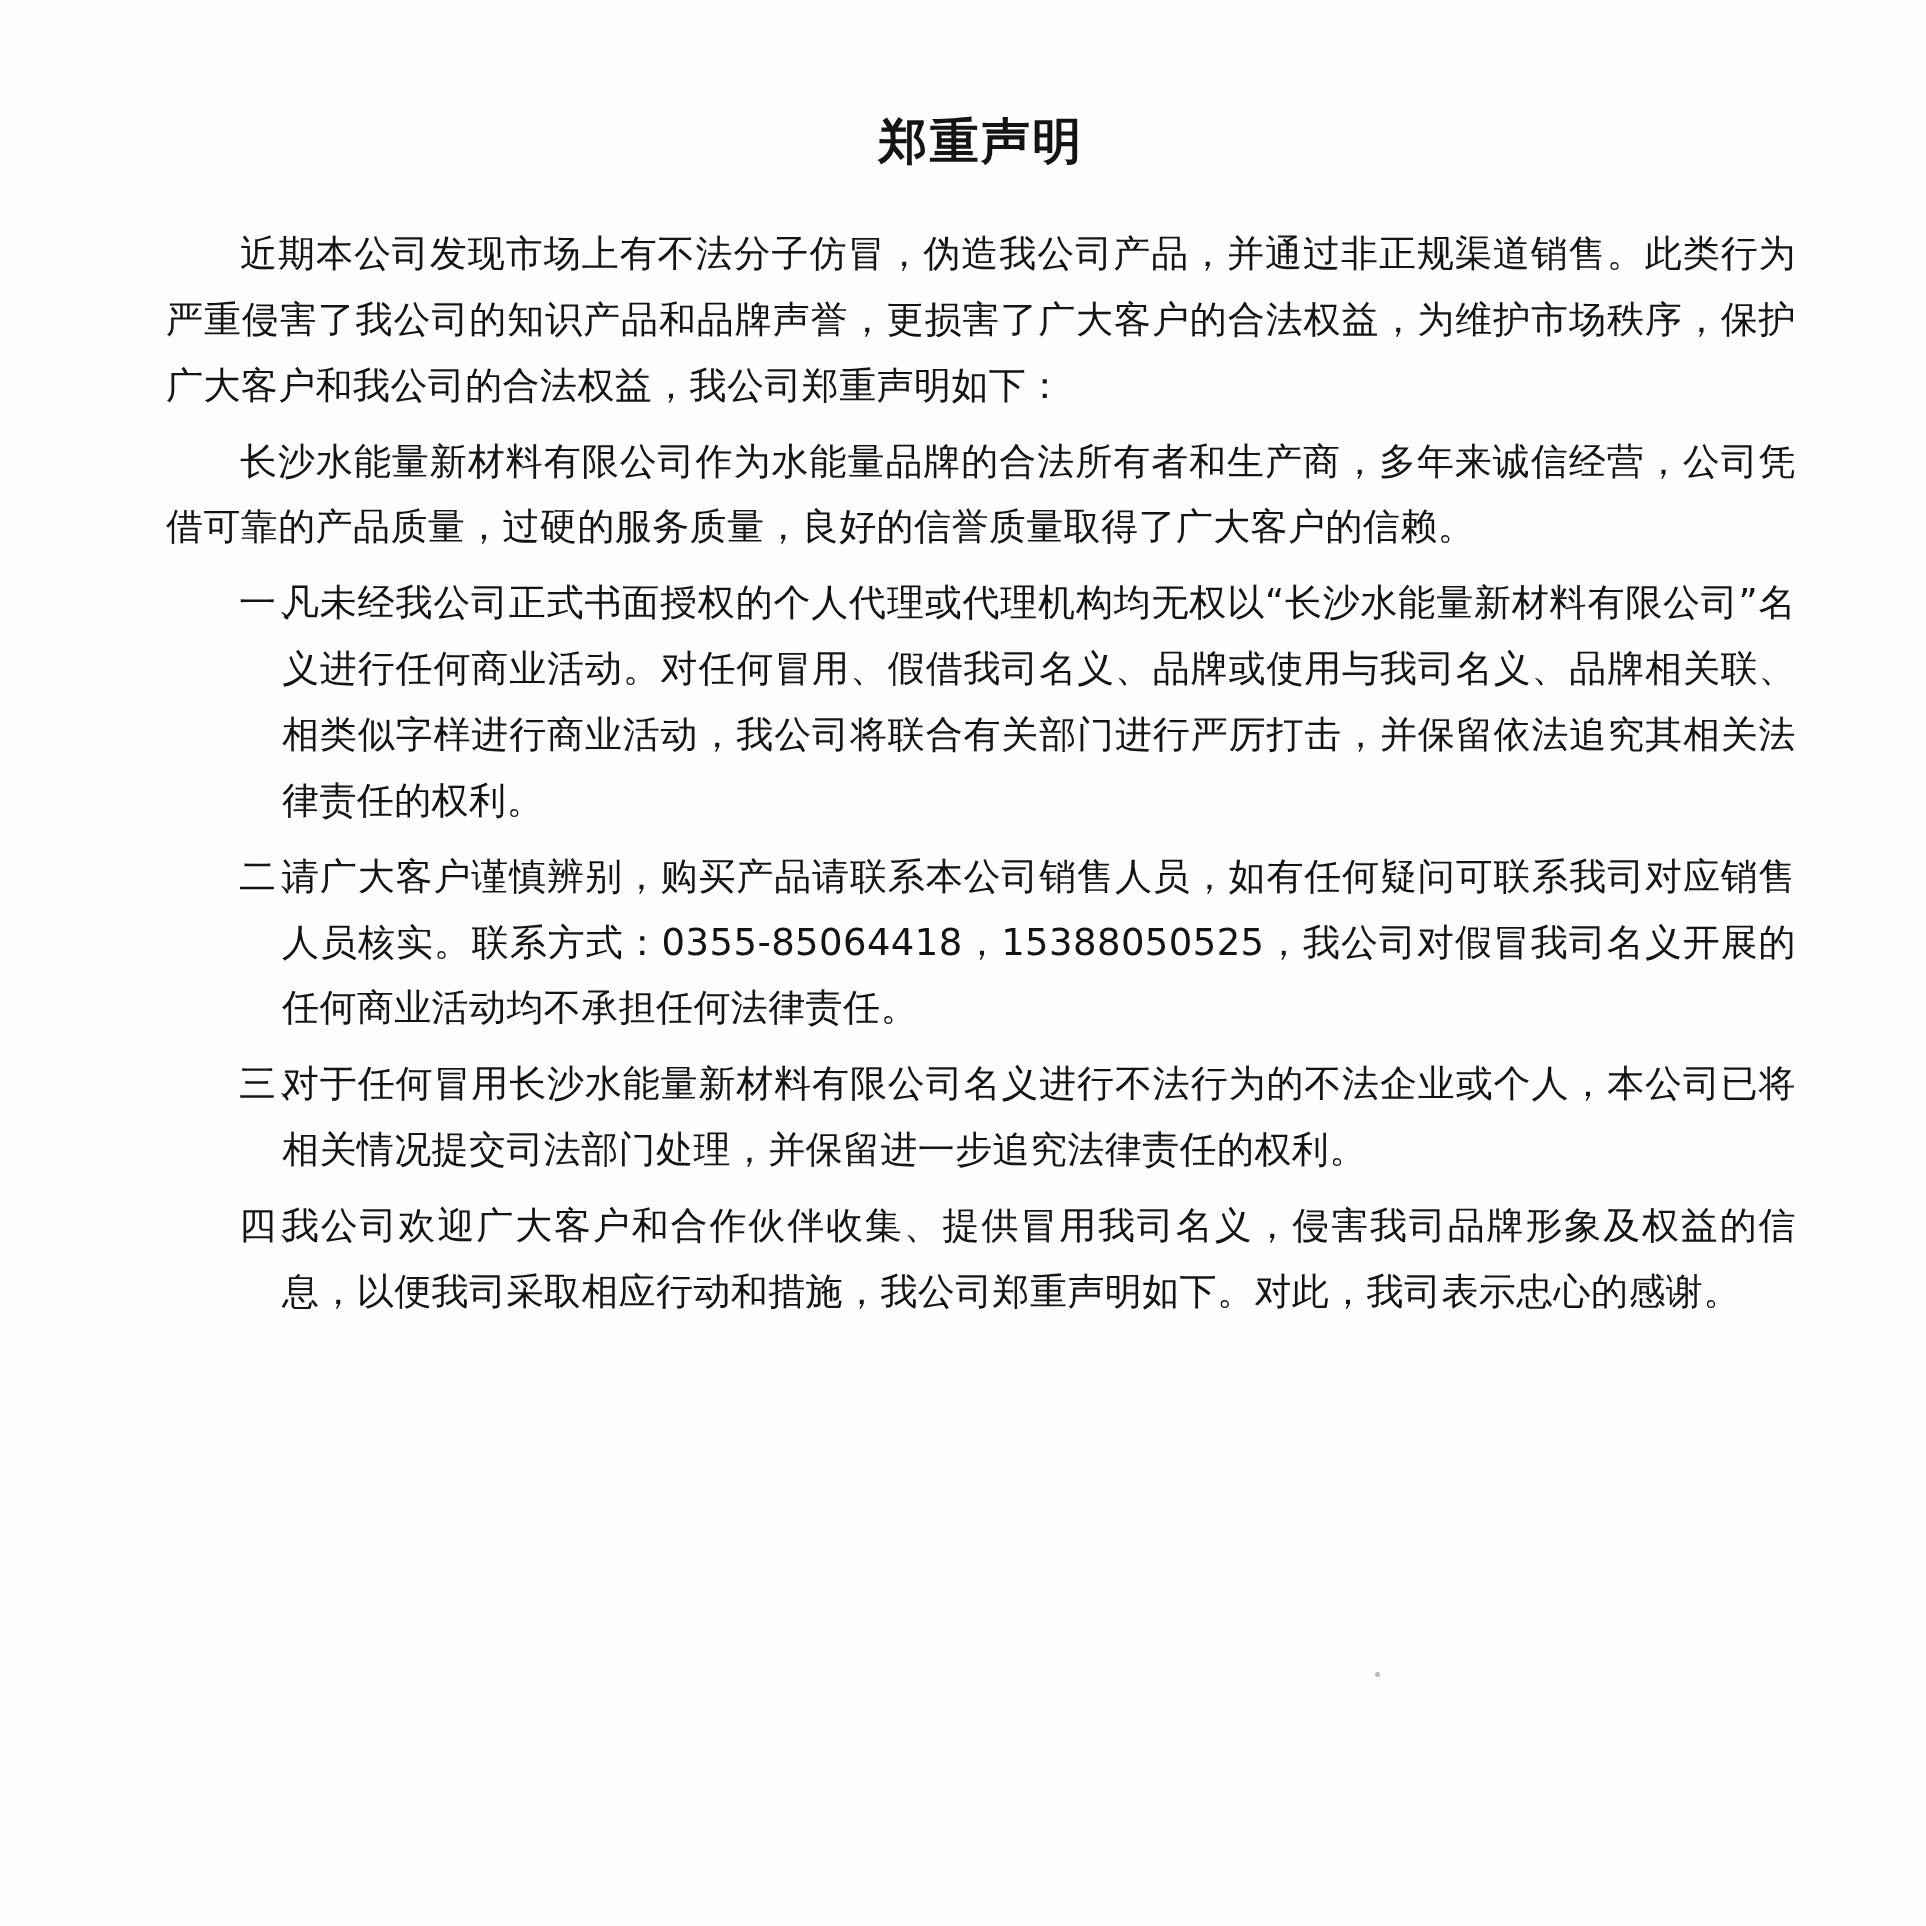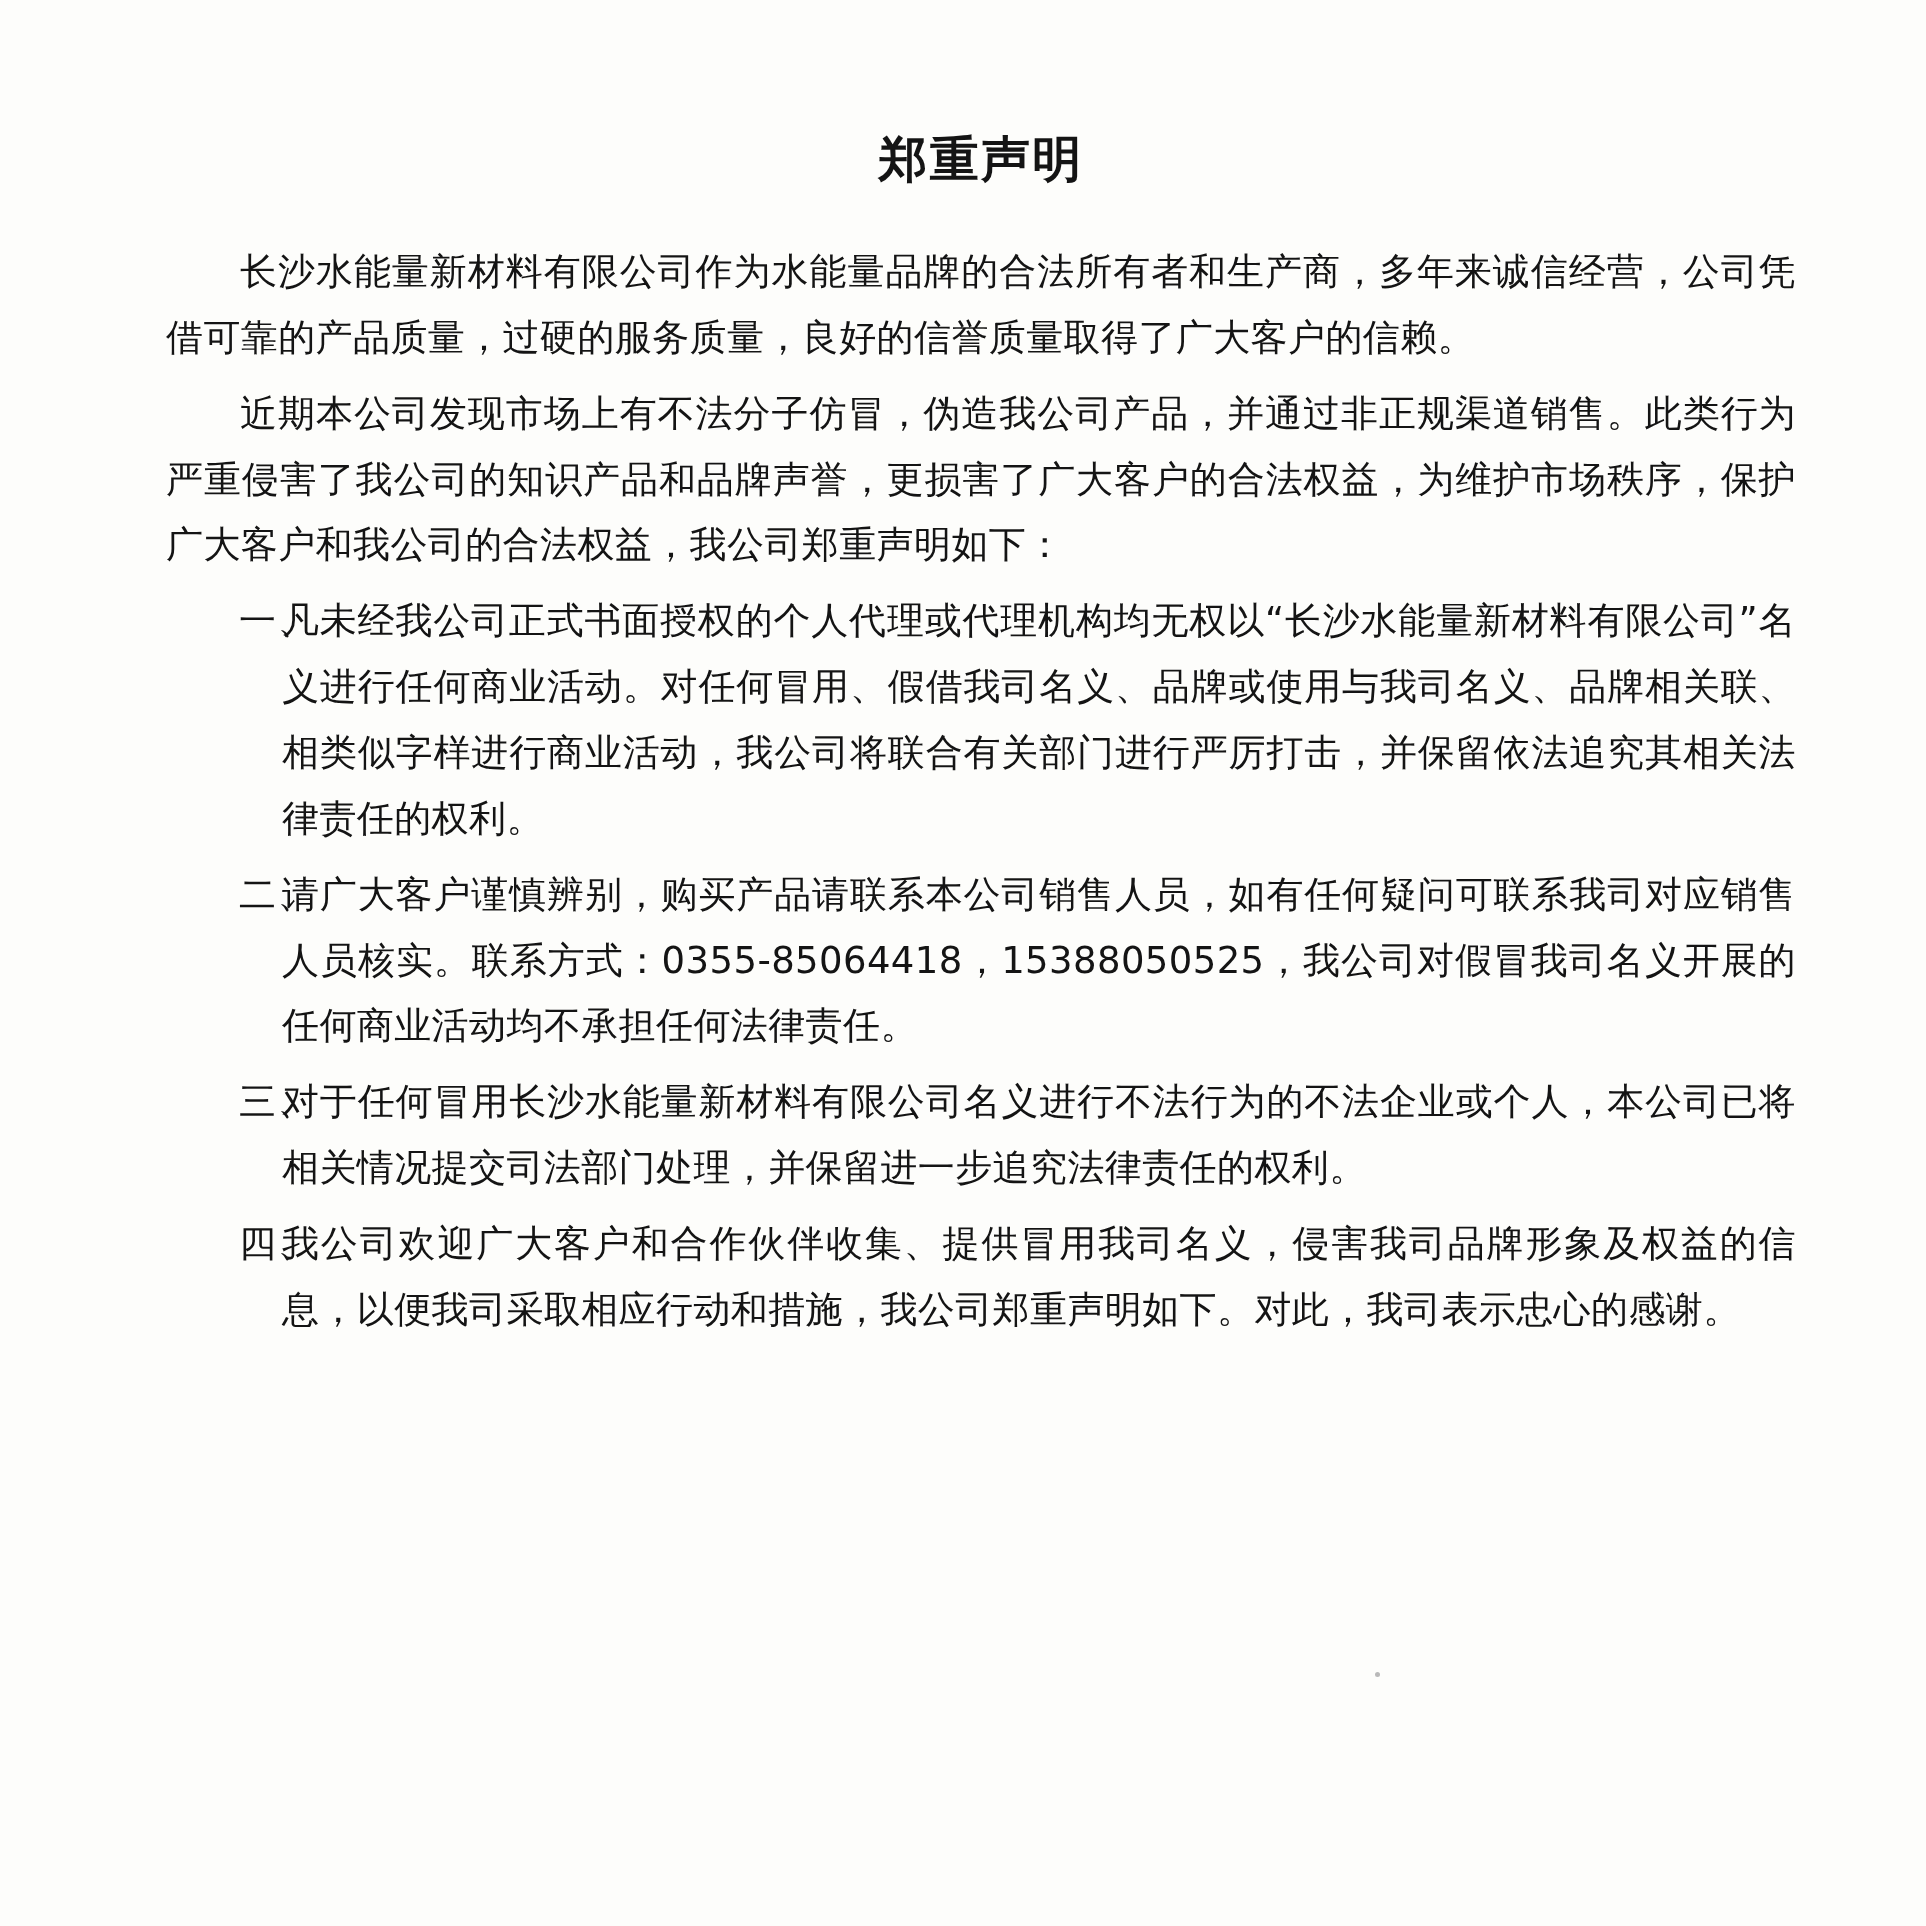--- a/index.html
+++ b/index.html
@@ -16,21 +16,21 @@
     overflow: hidden;
   }
   .page {
     position: absolute;
     inset: 0;
     background: #fdfdfb;
   }
   .content {
     position: absolute;
     left: 166px;
-    top: 127px;
+    top: 109px;
     width: 1630px;
   }
   .doc-title {
     text-align: center;
     font-size: 49px;
     font-weight: bold;
     letter-spacing: 2.3px;
     margin: 0 0 46px 0;
     font-family: "DejaVu Serif", "Liberation Serif", serif;
   }
@@ -82,22 +82,22 @@
 </style>
 </head>
 <body>
 
 <div class="page">
 
   <div class="content">
 
     <h1 class="doc-title">郑重声明</h1>
 
+    <p class="para">近期本公司发现市场上有不法分子仿冒，伪造我公司产品，并通过非正规渠道销售。此类行为严重侵害了我公司的知识产品和品牌声誉，更损害了广大客户的合法权益，为维护市场秩序，保护广大客户和我公司的合法权益，我公司郑重声明如下：</p>
     <p class="para">长沙水能量新材料有限公司作为水能量品牌的合法所有者和生产商，多年来诚信经营，公司凭借可靠的产品质量，过硬的服务质量，良好的信誉质量取得了广大客户的信赖。</p>
-    <p class="para">近期本公司发现市场上有不法分子仿冒，伪造我公司产品，并通过非正规渠道销售。此类行为严重侵害了我公司的知识产品和品牌声誉，更损害了广大客户的合法权益，为维护市场秩序，保护广大客户和我公司的合法权益，我公司郑重声明如下：</p>
 
     <div class="numbered">
       <div class="num-label">一、</div>
       <div class="num-body">凡未经我公司正式书面授权的个人代理或代理机构均无权以“长沙水能量新材料有限公司”名义进行任何商业活动。对任何冒用、假借我司名义、品牌或使用与我司名义、品牌相关联、相类似字样进行商业活动，我公司将联合有关部门进行严厉打击，并保留依法追究其相关法律责任的权利。</div>
     </div>
 
     <div class="numbered">
       <div class="num-label">二、</div>
       <div class="num-body">请广大客户谨慎辨别，购买产品请联系本公司销售人员，如有任何疑问可联系我司对应销售人员核实。联系方式：0355-85064418，15388050525，我公司对假冒我司名义开展的任何商业活动均不承担任何法律责任。</div>
     </div>

